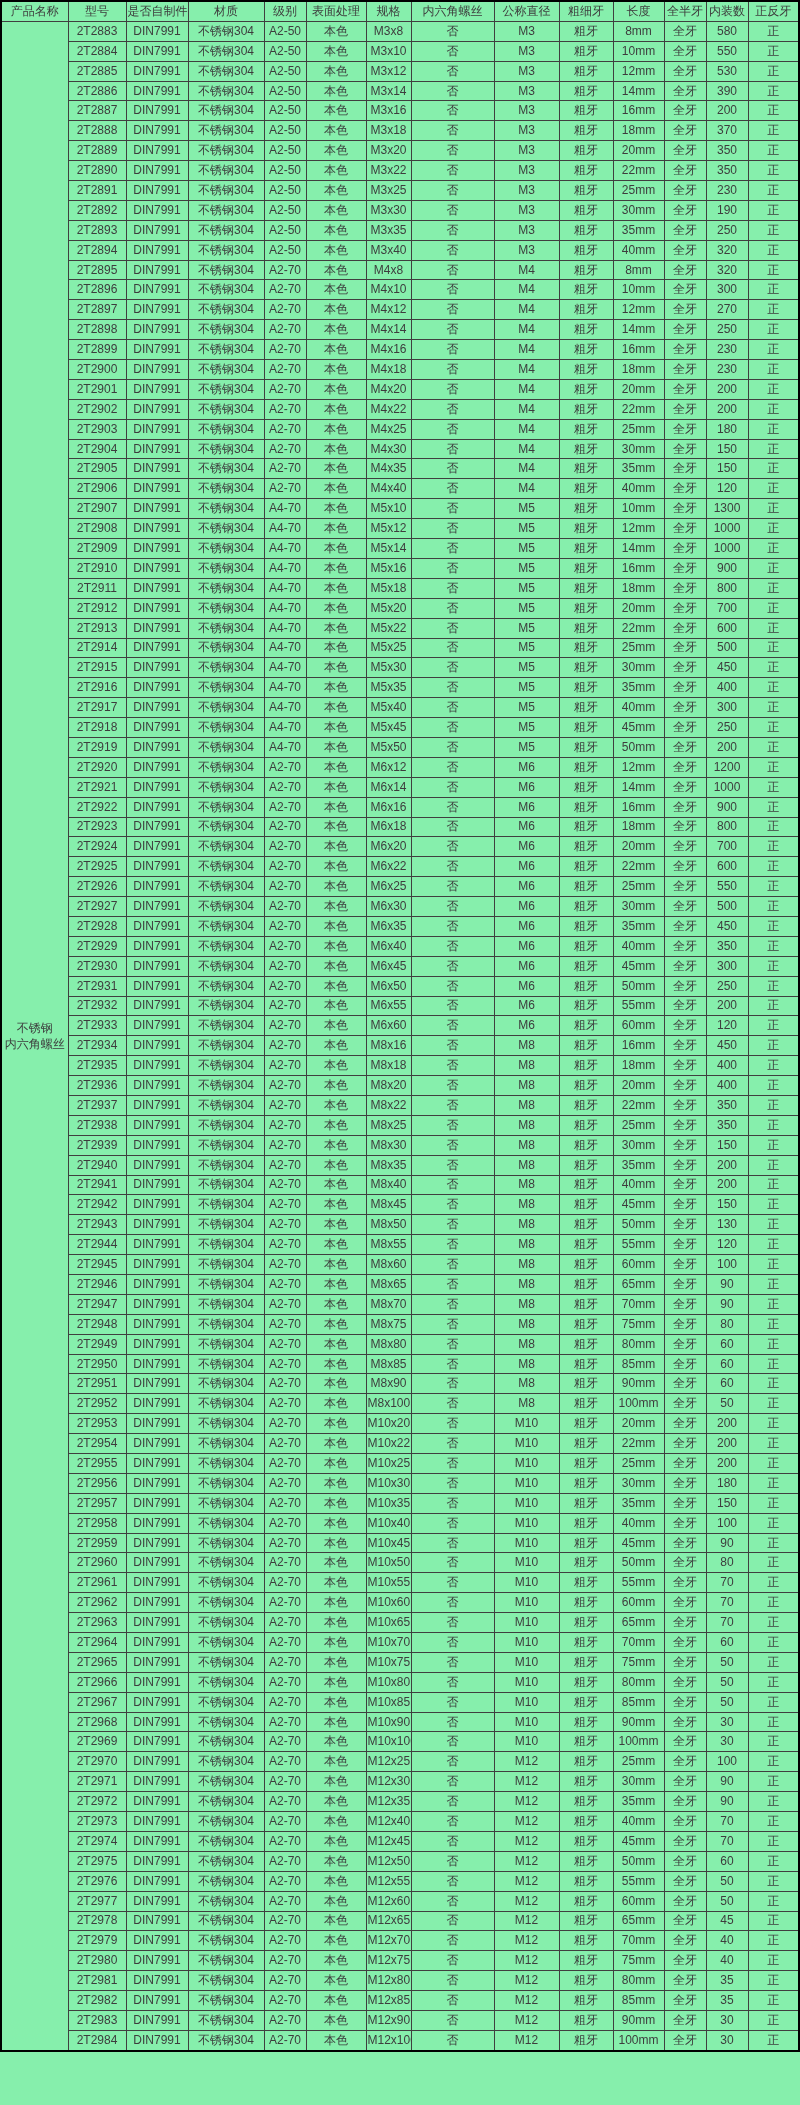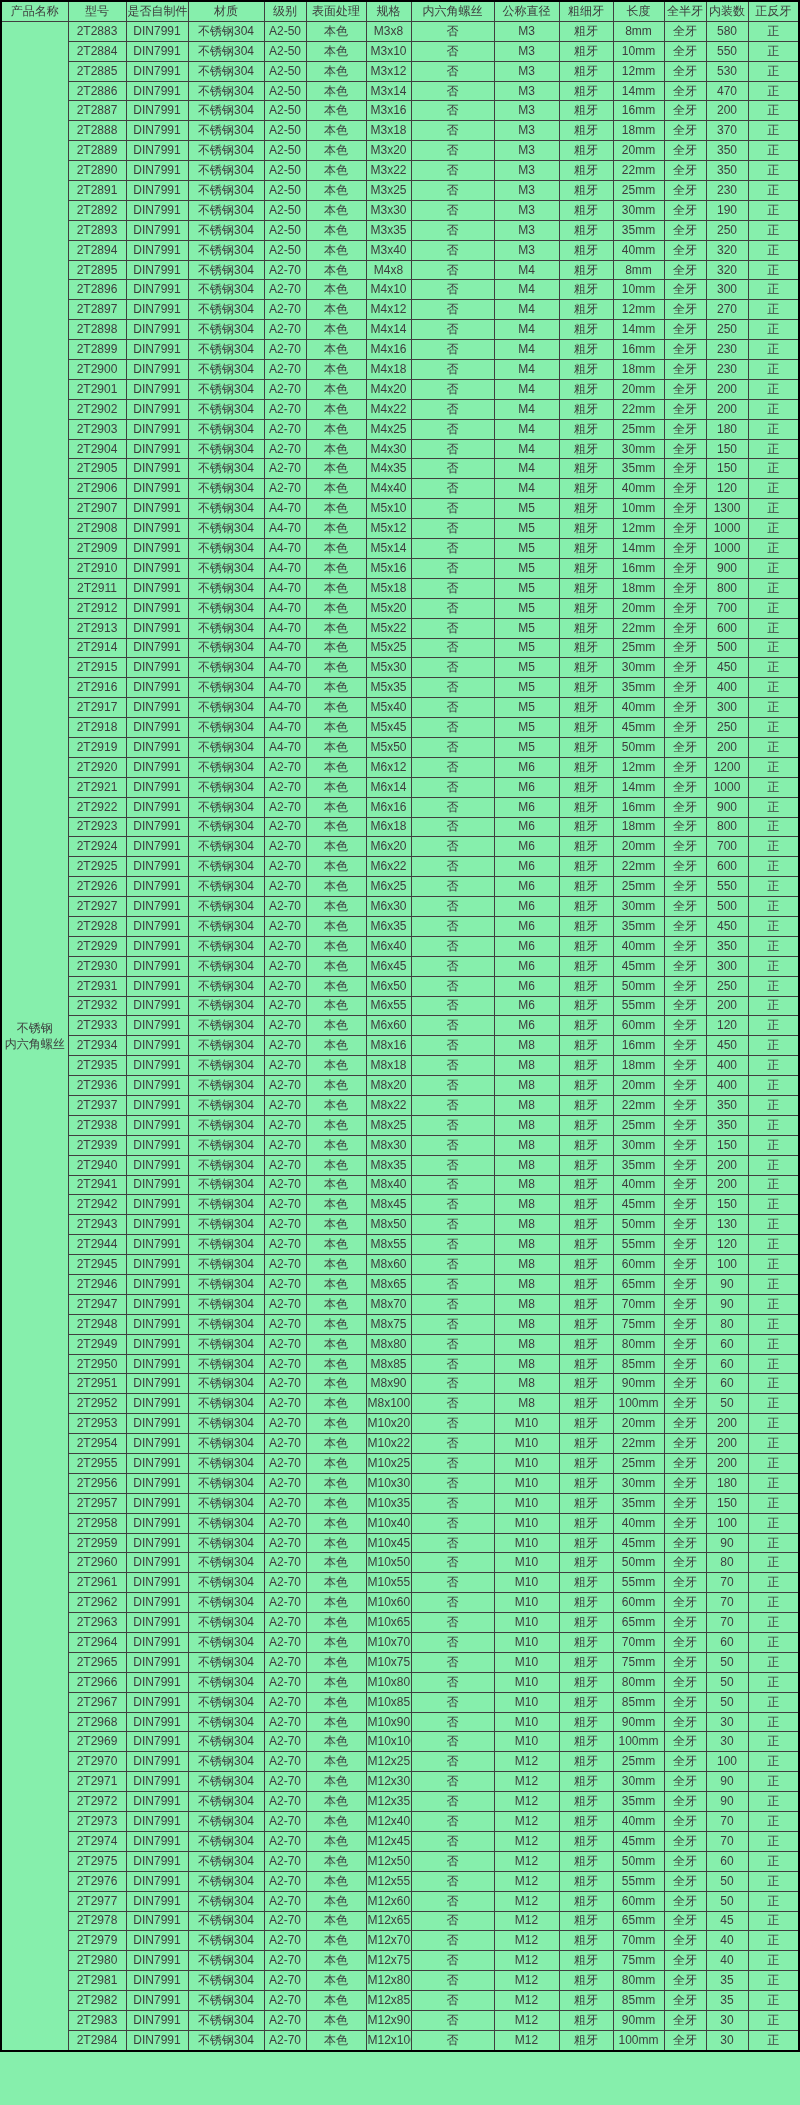--- a/index.html
+++ b/index.html
@@ -135,21 +135,21 @@
           <td>DIN7991</td>
           <td>不锈钢304</td>
           <td>A2-50</td>
           <td>本色</td>
           <td>M3x14</td>
           <td>否</td>
           <td>M3</td>
           <td>粗牙</td>
           <td>14mm</td>
           <td>全牙</td>
-          <td>470</td>
+          <td>390</td>
           <td>正</td>
         </tr>
         <tr>
           <td>2T2887</td>
           <td>DIN7991</td>
           <td>不锈钢304</td>
           <td>A2-50</td>
           <td>本色</td>
           <td>M3x16</td>
           <td>否</td>

